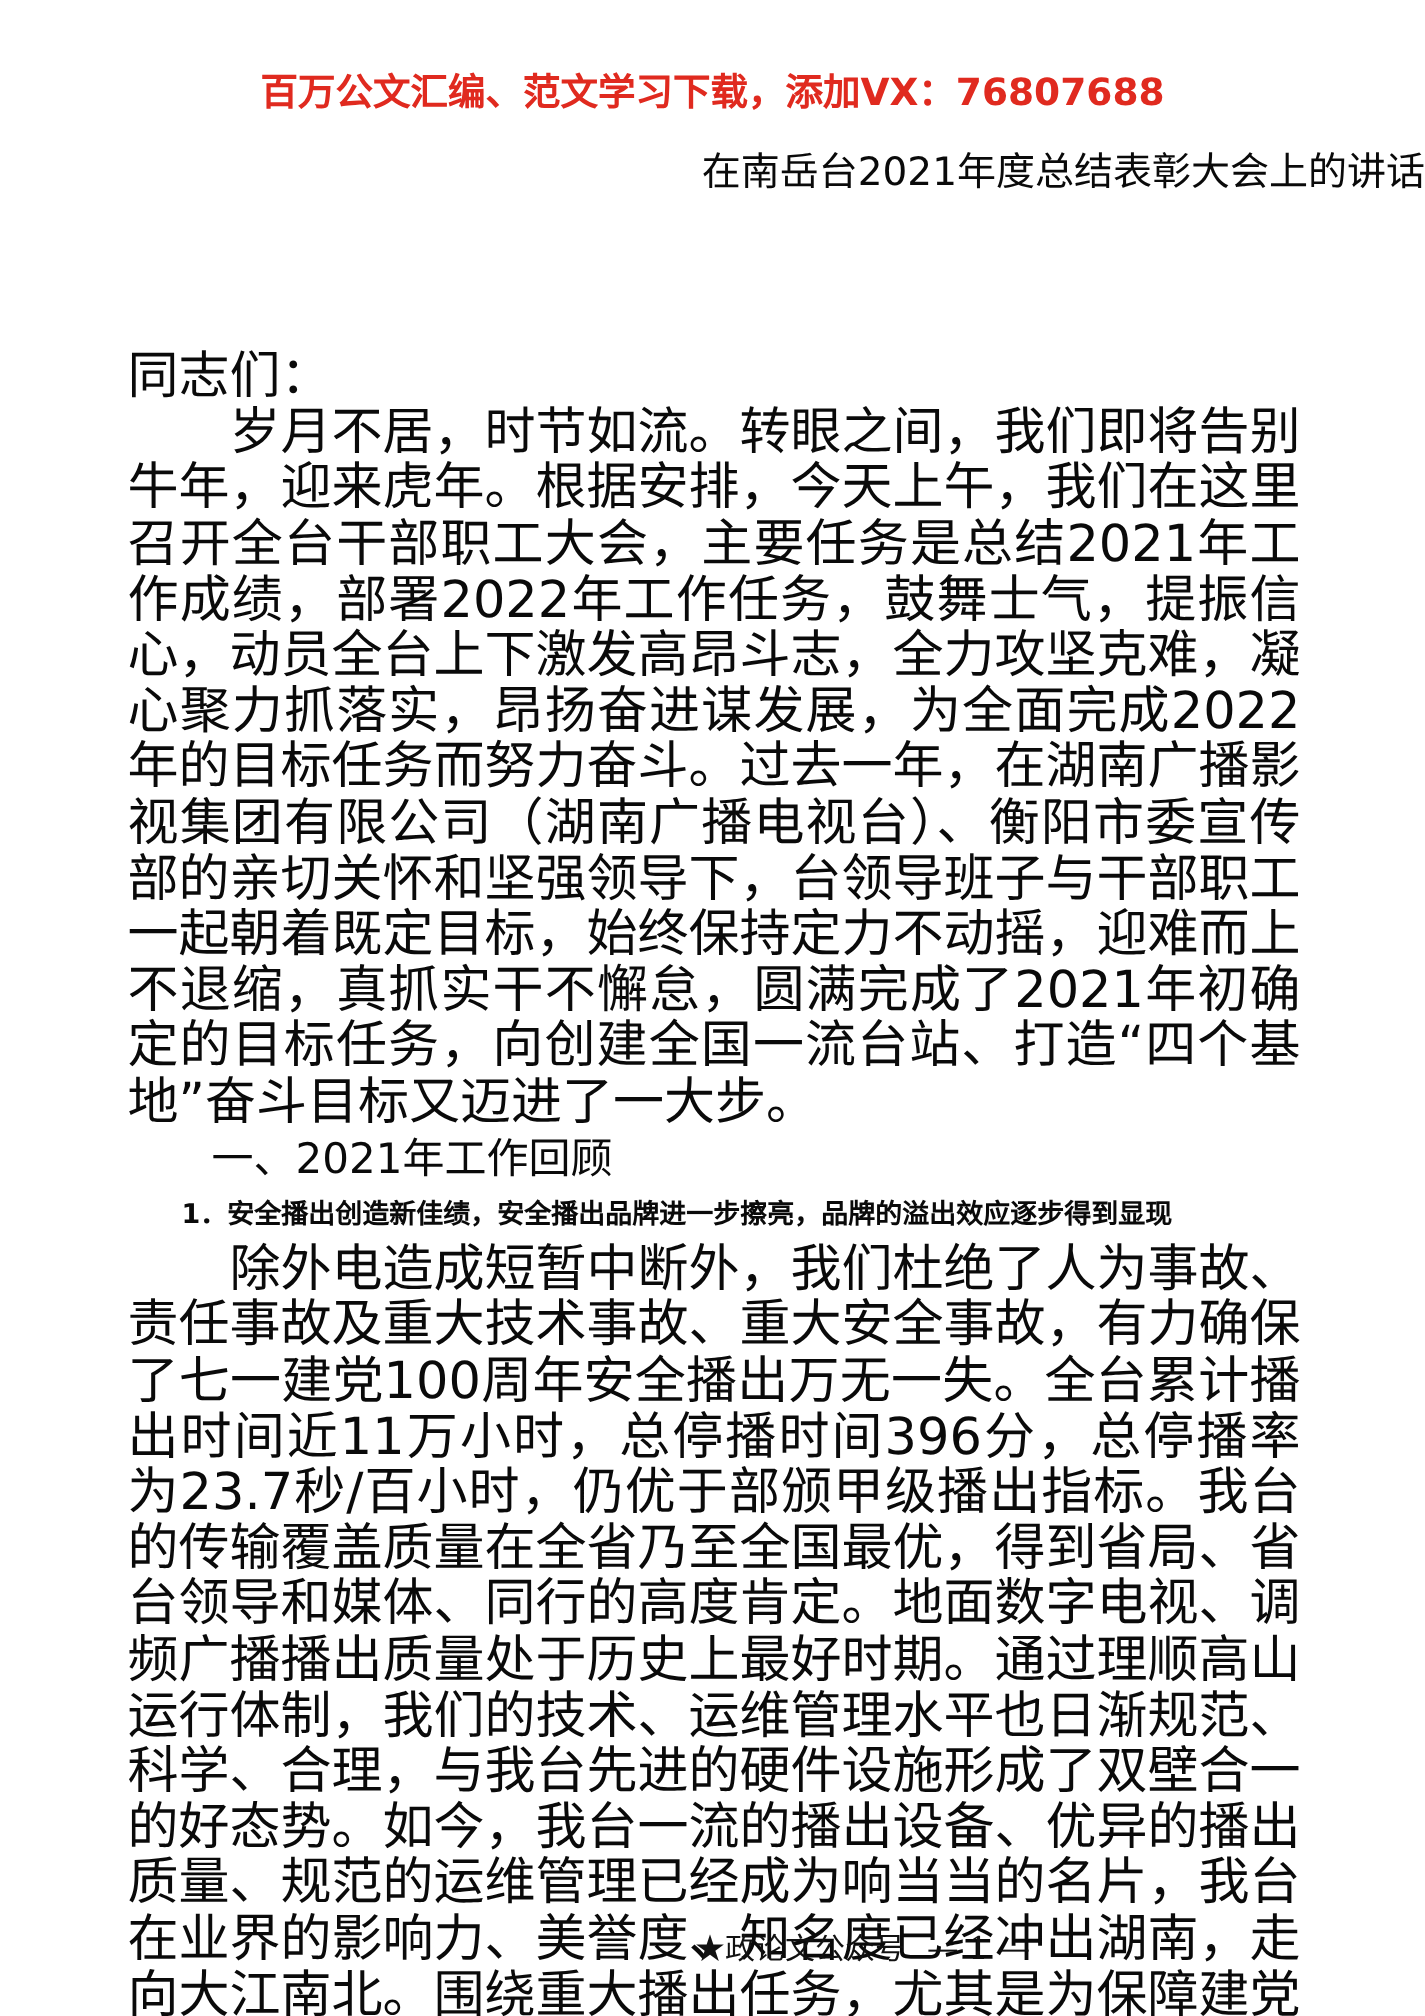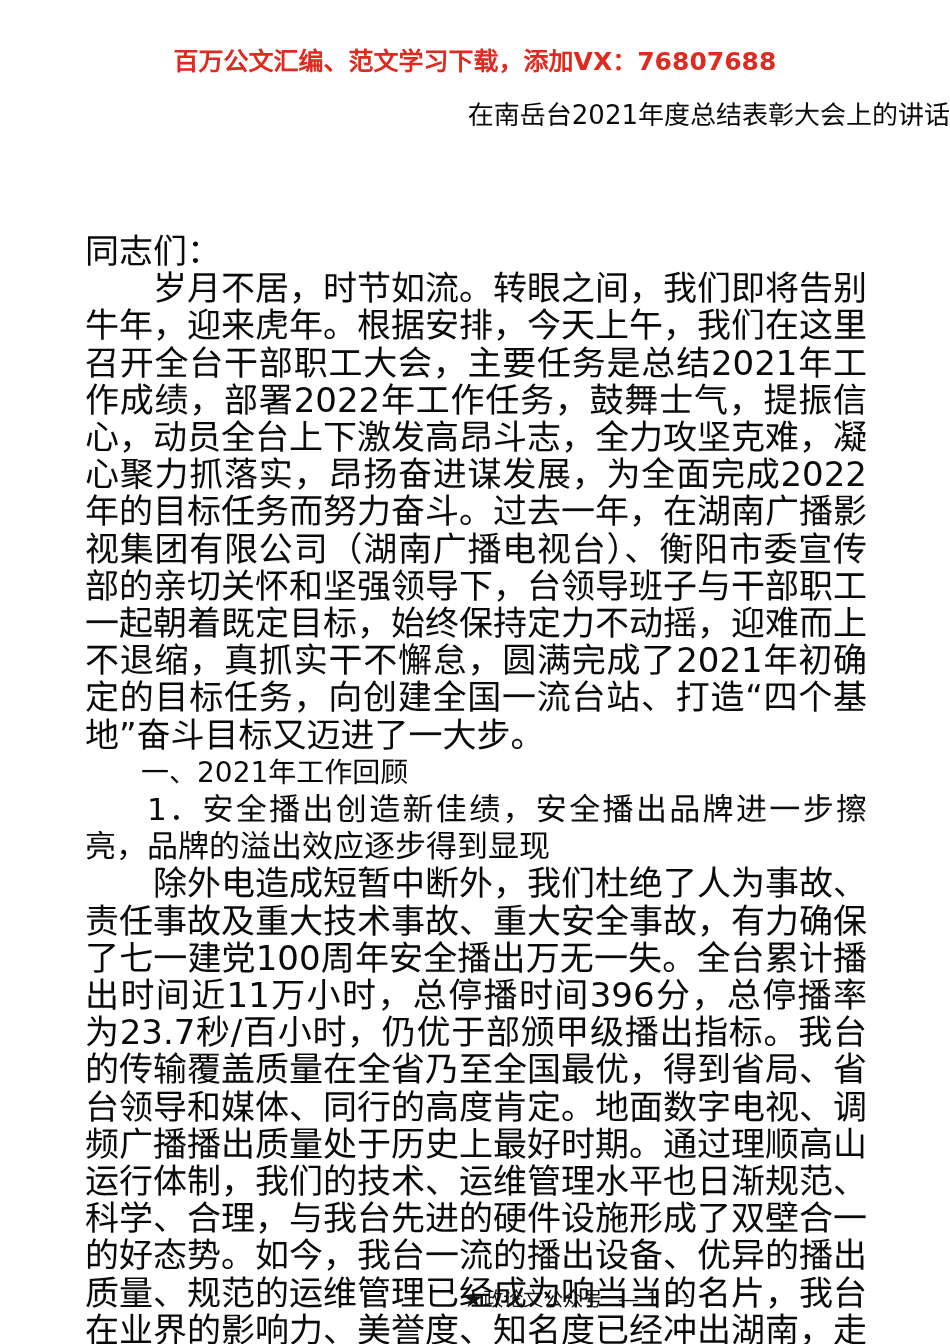--- a/index.html
+++ b/index.html
@@ -86,22 +86,22 @@
   }
 
   p.sub-head-plain {
     text-indent: 2em;
     font-size: 28px;
     line-height: 37.2px;
   }
 
   p.sub-head-bold {
     text-indent: 2em;
-    font-weight: normal;
-    font-size: 31px;
+    font-weight: bold;
+    font-size: 18px;
     line-height: 37.2px;
     text-align: justify;
     text-align-last: left;
   }
 
   
   .page-footer {
     position: absolute;
     left: 0;
     top: 1283px;

